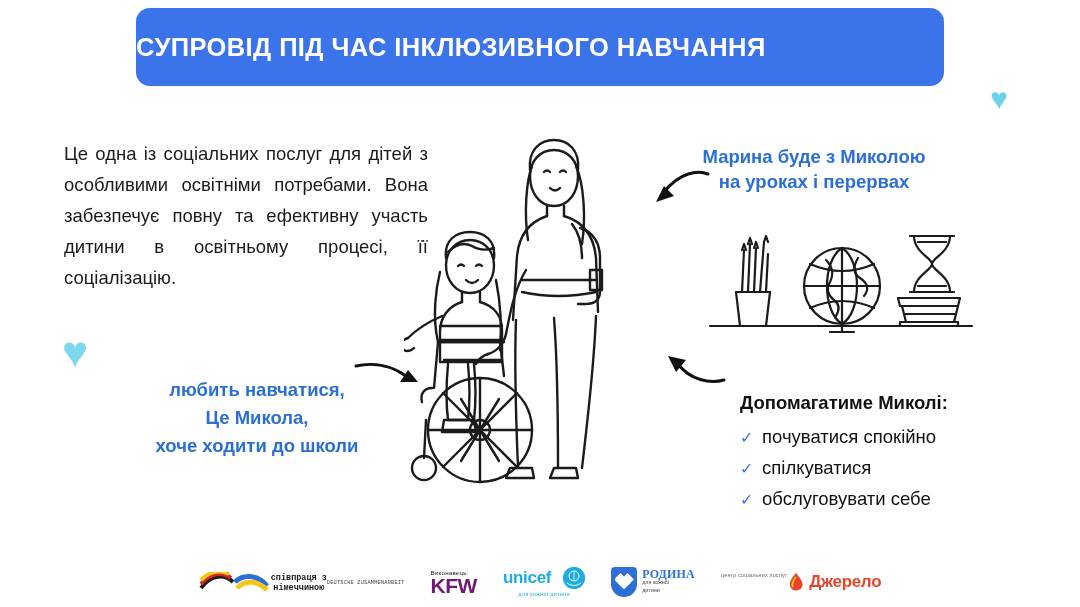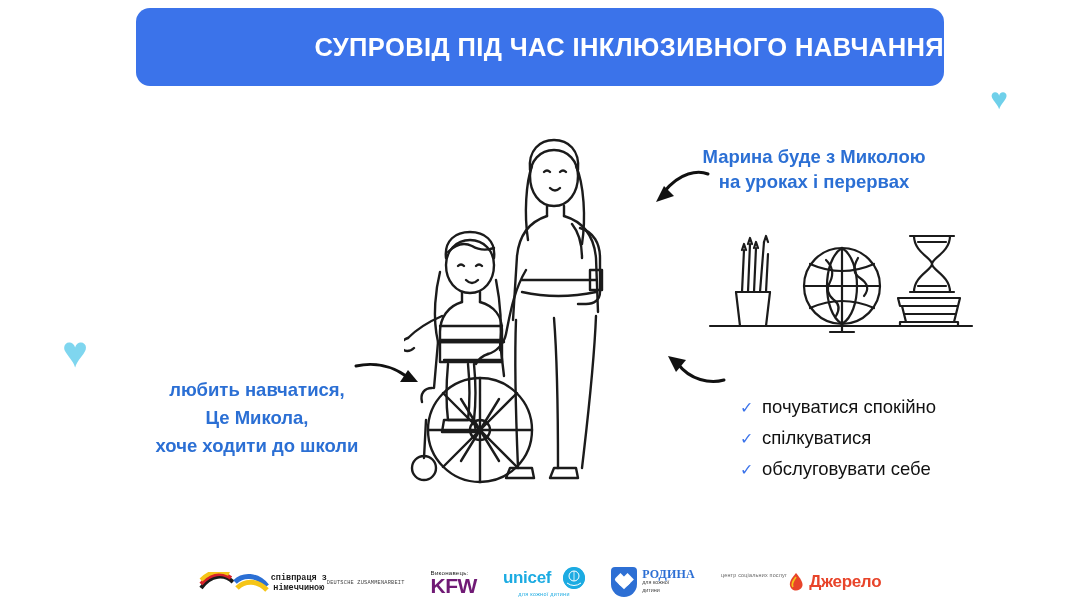--- a/index.html
+++ b/index.html
@@ -18,21 +18,21 @@
 
   
   .header-banner {
     position: absolute;
     left: 136px; top: 8px;
     width: 808px; height: 78px;
     background: #3b73ea;
     border-radius: 14px;
     display: flex;
     align-items: center;
-    justify-content: flex-end;
+    justify-content: flex-start;
   }
   .header-title {
     color: #ffffff;
     font-size: 25.5px;
     font-weight: bold;
     letter-spacing: 0.4px;
     text-align: center;
     white-space: nowrap;
   }
 
@@ -203,33 +203,35 @@
 
 <div class="page">
 
   <div class="header-banner">
     <div class="header-title">СУПРОВІД ПІД ЧАС ІНКЛЮЗИВНОГО НАВЧАННЯ</div>
   </div>
 
   <div class="heart heart-right">♥</div>
   <div class="heart heart-left">♥</div>
 
+  <div class="intro-text">Це одна із соціальних послуг для дітей з особливими освітніми потребами. Вона забезпечує повну та ефективну участь дитини в освітньому процесі, її соціалізацію.</div>
 
   <div class="callout callout-marina">
     <div>Марина буде з Миколою</div>
     <div>на уроках і перервах</div>
   </div>
 
   <div class="callout callout-mykola">
     <div>любить навчатися,</div>
     <div>Це Микола,</div>
     <div>хоче ходити до школи</div>
   </div>
 
   <div class="help-block">
+    <div class="help-title">Допомагатиме Миколі:</div>
     <div class="help-item">
       <span class="help-check">✓</span>
       <span>почуватися спокійно</span>
     </div>
     <div class="help-item">
       <span class="help-check">✓</span>
       <span>спілкуватися</span>
     </div>
     <div class="help-item">
       <span class="help-check">✓</span>

